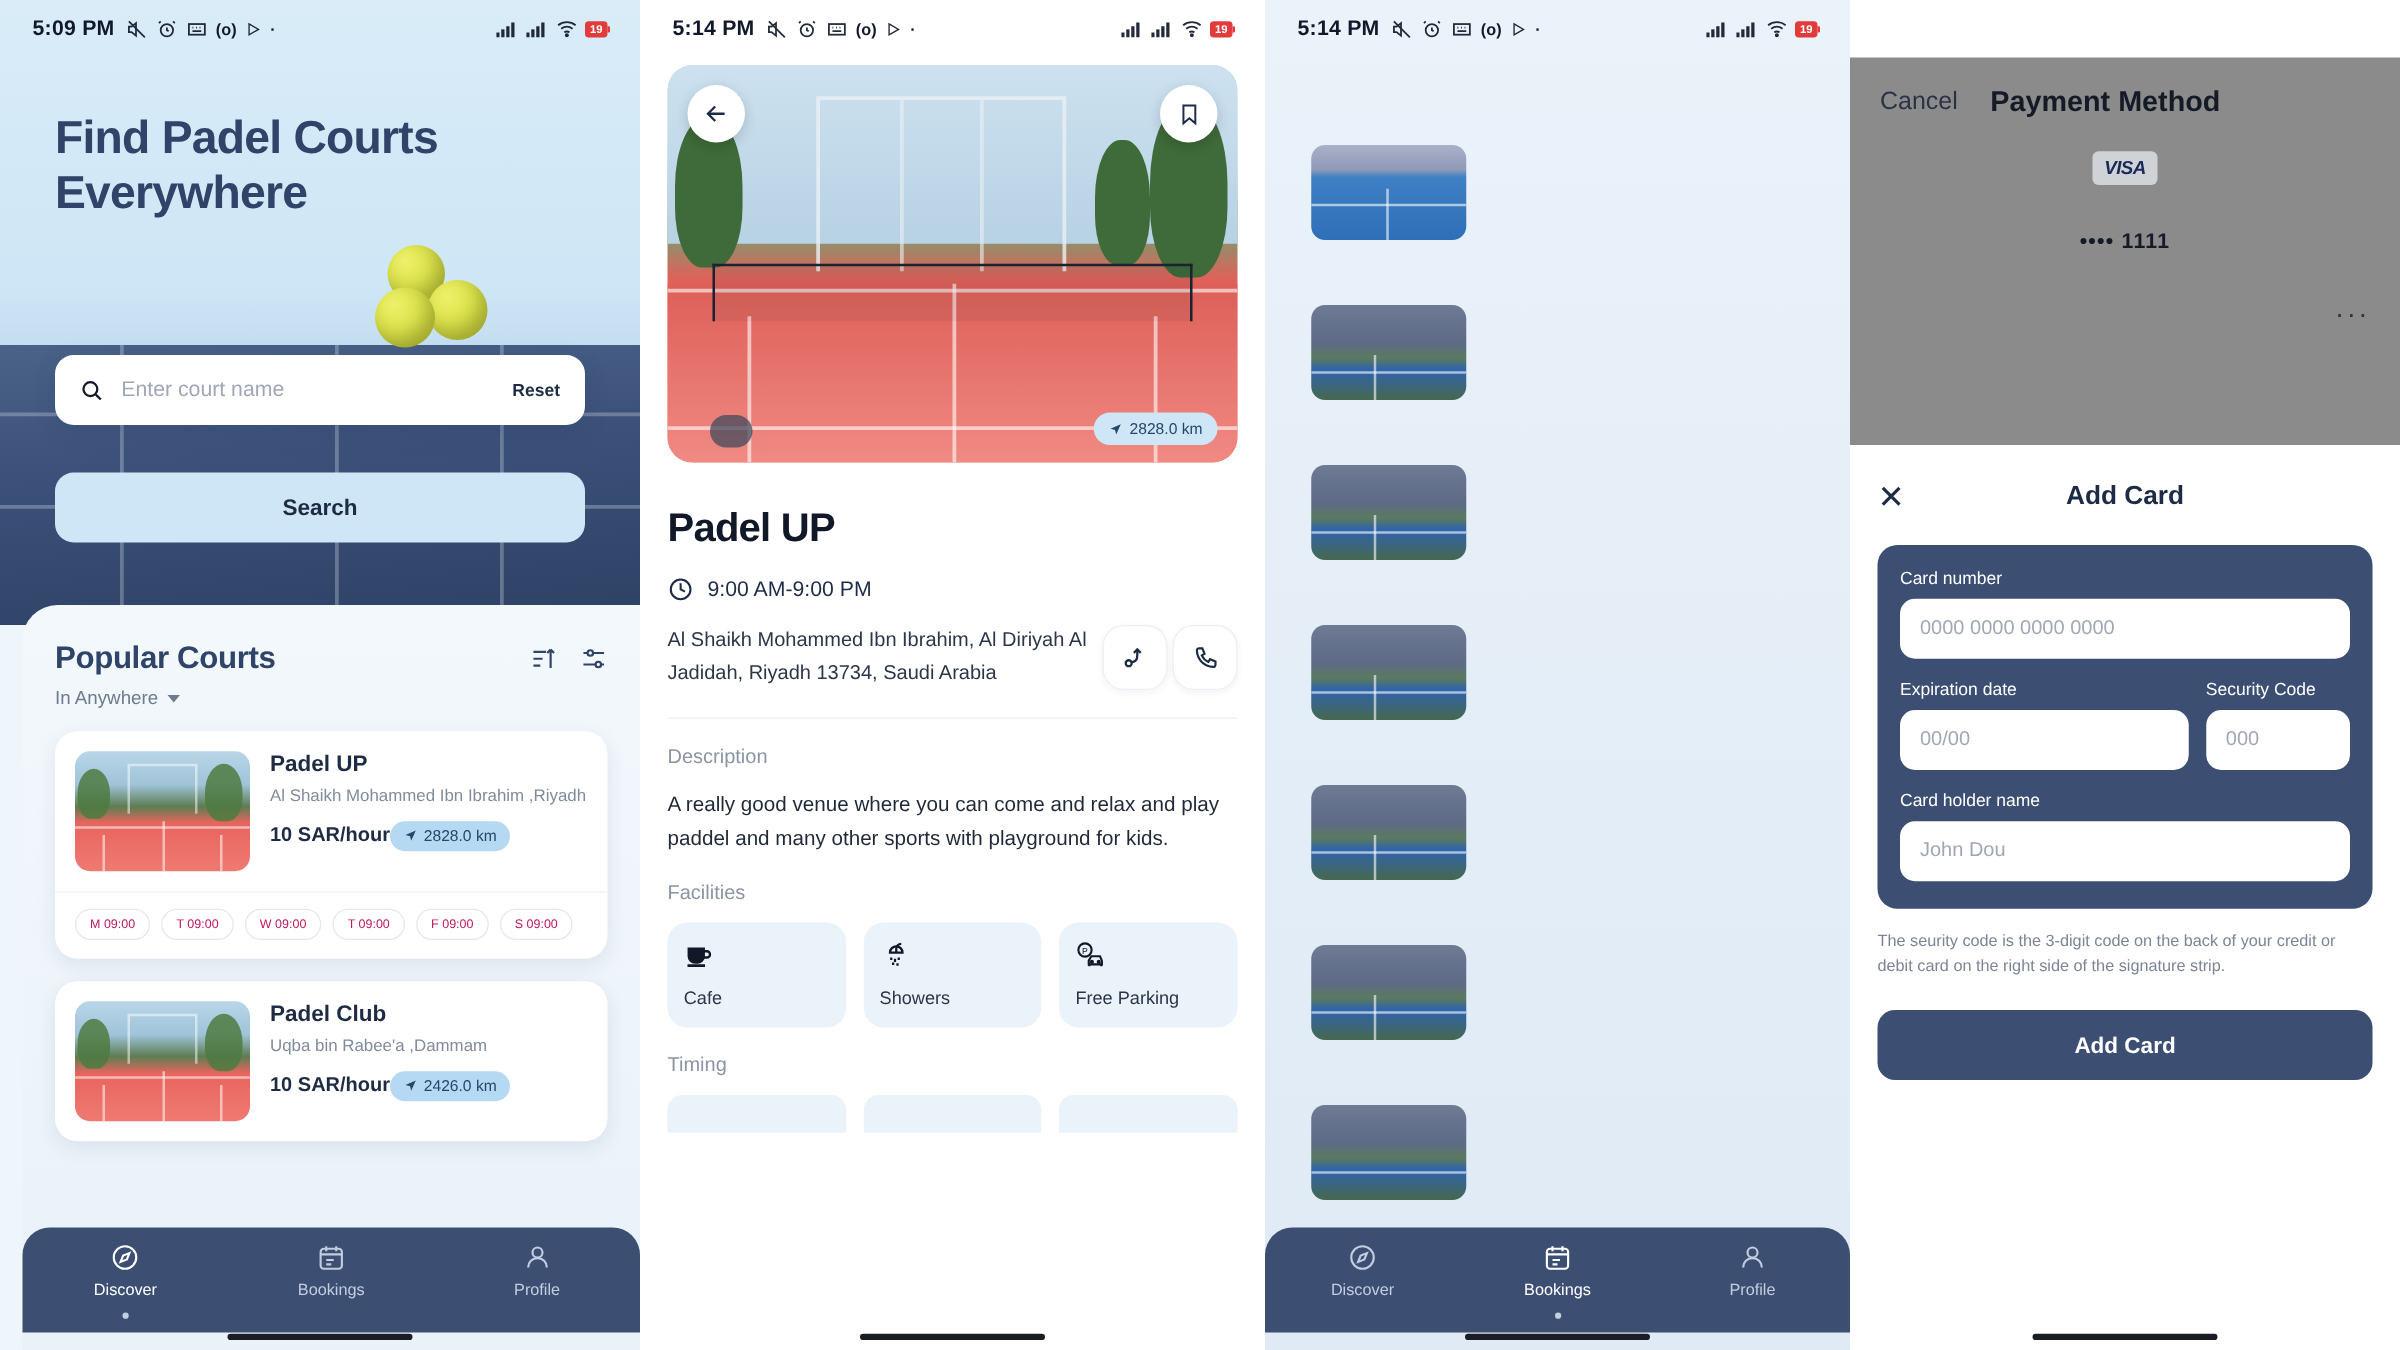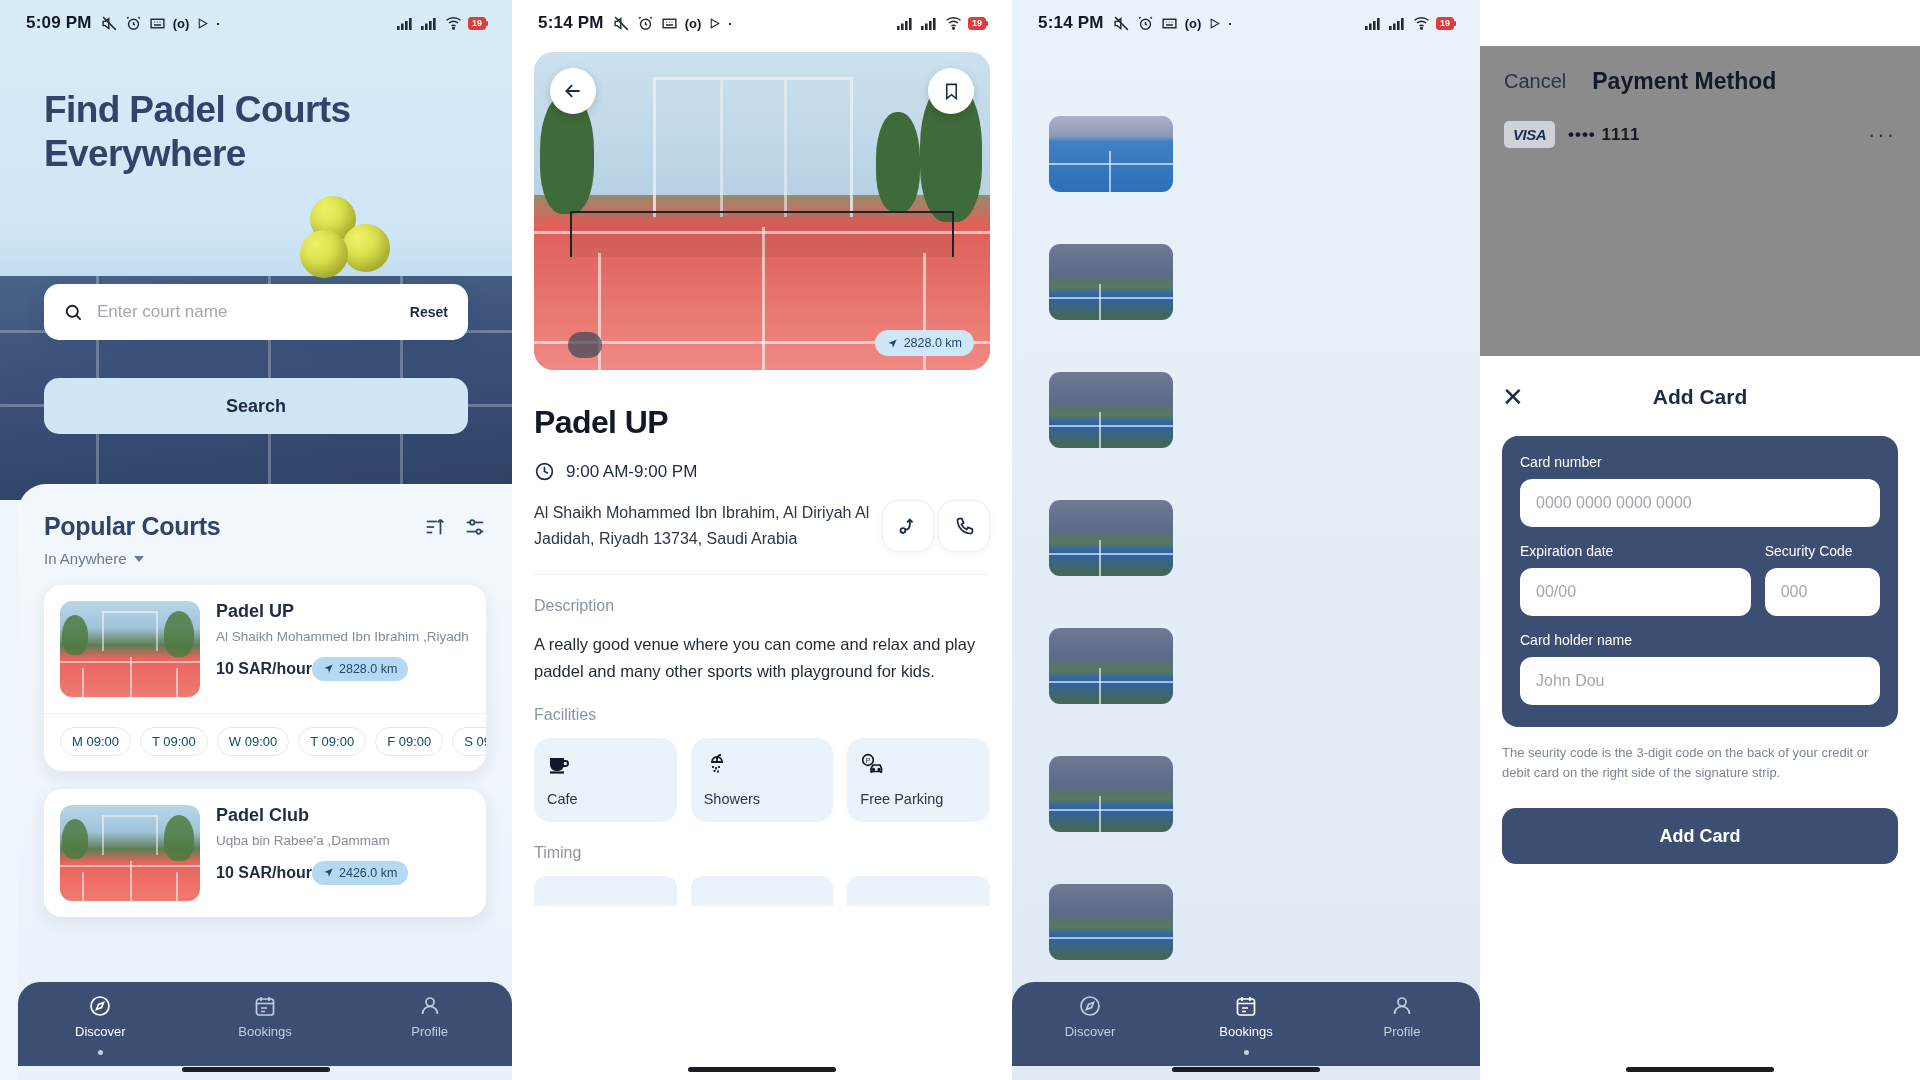--- a/index.html
+++ b/index.html
@@ -92,21 +92,21 @@
   .cc-info { flex: 1; min-width: 0; }
   .cc-name { font-size: 18px; font-weight: 700; color: #1d2b45; }
   .cc-addr { font-size: 13.5px; color: #808b9b; line-height: 1.45; margin-top: 5px; }
   .cc-bottom { display: flex; align-items: center; margin-top: 10px; }
   .cc-price { font-size: 16px; font-weight: 700; color: #1d2b45; }
   .dist-pill {
     background: #b5d9f2; color: #24486b; font-size: 12.5px; font-weight: 500;
     border-radius: 20px; padding: 5px 11px; display: flex; align-items: center; gap: 5px; white-space: nowrap;
   }
   .cc-slots { display: flex; gap: 9px; padding: 13px 16px 15px 16px; border-top: 1px solid #eef2f6; overflow: hidden; }
-  .slot { border: 1px solid #e2e8ef; border-radius: 20px; padding: 6px 11px; font-size: 13px; color: #0c4a6e; white-space: nowrap; }
+  .slot { border: 1px solid #e2e8ef; border-radius: 20px; padding: 6px 11px; font-size: 10px; color: #be185d; white-space: nowrap; }
 
   .bottomnav {
     position: absolute; left: 18px; right: 0; bottom: 14px; height: 84px;
     background: #3c4f73; border-radius: 22px 22px 0 0;
     display: flex; align-items: flex-start; padding-top: 12px;
   }
   .nav-item { flex: 1; display: flex; flex-direction: column; align-items: center; gap: 6px; color: #c3cde0; font-size: 13px; }
   .nav-item.active { color: #ffffff; }
   .nav-dot { width: 5px; height: 5px; border-radius: 50%; background: #c3cede; margin-top: 5px; }
   .homebar { position: absolute; bottom: 8px; left: 50%; transform: translateX(-50%); width: 148px; height: 5px; border-radius: 4px; background: #1a1d24; }
@@ -167,21 +167,21 @@
   .bk-venue { font-size: 14px; color: #9aa3b0; margin-top: 6px; }
   .bk-time { font-size: 14.5px; font-weight: 700; color: #2f4468; margin-top: 8px; }
   .bk-dur { font-size: 13px; color: #4a5568; margin-top: 6px; }
   .p3-nav { position: absolute; left: 0; right: 0; bottom: 14px; height: 84px; background: #3c4f73; border-radius: 22px 22px 0 0; display: flex; align-items: flex-start; padding-top: 12px; }
 
   
   .pay-top { position: absolute; top: 46px; left: 0; right: 0; height: 310px; background: #8b8b8b; }
   .pay-head { display: flex; align-items: center; padding: 22px 24px 0 24px; gap: 26px; }
   .pay-cancel { font-size: 20px; color: #2a3344; }
   .pay-title { font-size: 23px; font-weight: 700; color: #141a26; }
-  .visa-row { display: flex; align-items: center; padding: 26px 24px 0 24px; gap: 13px; }
+  .visa-row { display: flex; align-items: center; padding: 26px 24px 0 24px; gap: 35px; flex-direction: column; }
   .visa-badge { background: #cfd3d7; border-radius: 5px; padding: 5px 9px; font-size: 15px; font-weight: 700; font-style: italic; color: #1a2a56; letter-spacing: -.5px; }
   .visa-num { font-size: 17px; font-weight: 700; color: #141a26; letter-spacing: 1px; }
   .visa-dots { margin-left: auto; font-size: 22px; color: #2a3344; letter-spacing: 2px; }
   .card-sheet {
     position: absolute; left: 0; right: 0; top: 356px; bottom: 0;
     background: #fff; border-radius: 22px 22px 0 0; padding: 24px 22px 0 22px;
   }
   .cs-head { display: flex; align-items: center; position: relative; height: 34px; }
   .cs-close { font-size: 26px; color: #1d2b45; line-height: 1; }
   .cs-title { position: absolute; left: 0; right: 0; text-align: center; font-size: 21px; font-weight: 700; color: #1d2b45; }

